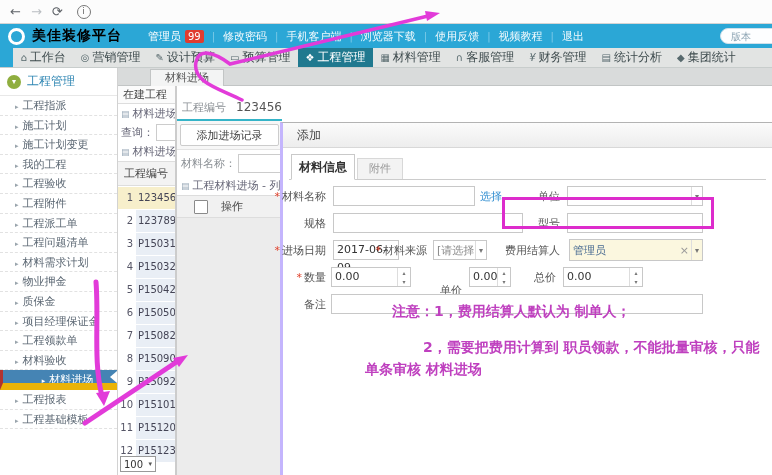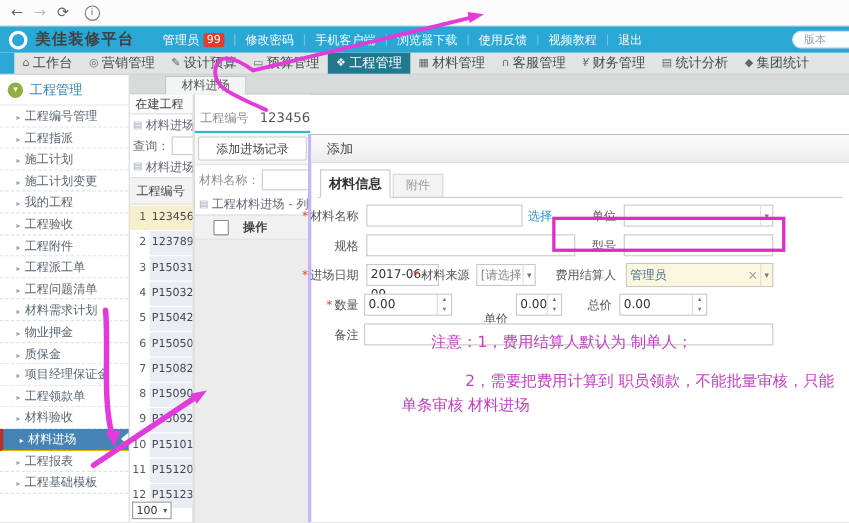--- a/index.html
+++ b/index.html
@@ -7,21 +7,21 @@
     font-family:"DejaVu Sans","Liberation Sans",sans-serif;}
   
   .browser{position:absolute;left:0;top:0;width:100%;height:24px;background:#fcfcfc;border-bottom:1px solid #d4d4d4;display:flex;align-items:center;box-sizing:border-box;}
   .bicon{font-size:13px;color:#5f6368;margin-left:10px;cursor:pointer;}
   .bicon.dim{color:#b9bdc1;}
   .infoicon{margin-left:14px;width:12px;height:12px;border:1px solid #777;border-radius:50%;font-size:8px;line-height:12px;text-align:center;color:#555;flex:none;}
   .url{margin-left:6px;font-size:11px;color:#333;letter-spacing:.2px;white-space:nowrap;}
   
   .topbar{position:absolute;left:0;top:24px;width:100%;height:24px;background:#2ba7d6;display:flex;align-items:center;}
   .logo{width:11px;height:11px;border:3px solid #fff;border-radius:50%;margin-left:8px;flex:none;}
-  .brand{color:#404040;font-size:14px;font-weight:bold;margin-left:7px;letter-spacing:1px;white-space:nowrap;}
+  .brand{color:#000000;font-size:14px;font-weight:bold;margin-left:7px;letter-spacing:1px;white-space:nowrap;}
   .userarea{display:flex;align-items:center;margin-left:26px;color:#eaf6fc;font-size:11px;white-space:nowrap;}
   .uname{color:#fff;cursor:pointer;}
   .badge{background:#e03c2f;color:#fff;font-size:10px;padding:0 3px;border-radius:2px;margin-left:4px;line-height:13px;cursor:pointer;}
   .sep{margin:0 8px;color:#7fcbe8;font-size:10px;}
   .tlink{color:#f2fafd;cursor:pointer;}
   .verpill{position:absolute;right:-18px;top:4px;width:70px;height:16px;background:#fdfeff;border:1px solid #cfe0ea;border-radius:9px;font-size:10px;color:#8fa6b5;padding-left:10px;line-height:15px;box-sizing:border-box;cursor:pointer;}
   
   .nav{position:absolute;left:0;top:48px;width:100%;height:20px;background:#e2e4e3;border-bottom:1px solid #c8cdcc;display:flex;font-size:12px;color:#3d4a4d;box-sizing:border-box;}
   .navstub{width:13px;background:#2ba7d6;height:19px;flex:none;}
   .navitem{padding:0 7.5px;line-height:19px;display:flex;align-items:center;cursor:pointer;white-space:nowrap;}
@@ -32,21 +32,21 @@
   
   .tabstrip{position:absolute;left:118px;top:68px;right:0;height:18px;background:#d9dbdb;border-bottom:1px solid #c2c5c5;box-sizing:border-box;}
   .ctab{position:absolute;left:32px;top:1px;height:17px;background:#f3f4f4;border:1px solid #c2c5c5;border-bottom:none;font-size:11px;color:#555;line-height:16px;padding:0 14px;box-sizing:border-box;cursor:pointer;white-space:nowrap;}
   
   .sidebar{position:absolute;left:0;top:68px;width:118px;bottom:0;background:#fff;border-right:1px solid #d2d2d2;box-sizing:border-box;}
   .sbheader{display:flex;align-items:center;height:27px;border-bottom:1px solid #e8e8e8;cursor:pointer;}
   .sbcircle{width:14px;height:14px;background:#8fae3f;border-radius:50%;color:#fff;font-size:8px;text-align:center;line-height:14px;margin-left:7px;flex:none;}
   .sbtitle{color:#2f86b3;font-size:12px;margin-left:6px;white-space:nowrap;}
   .srow{position:relative;height:19.6px;line-height:19.6px;font-size:11px;color:#5a6672;border-bottom:1px dashed #e2e2e2;padding-left:15px;white-space:nowrap;overflow:hidden;cursor:pointer;box-sizing:border-box;}
   .mk{color:#9aa5ad;font-size:7px;margin-right:4px;}
-  .srow.active{background:#4584b4;color:#fff;border-left:3px solid #b03330;border-bottom:1px solid #eab308;}
+  .srow.active{background:#4584b4;color:#fff;border-left:3px solid #b03330;border-bottom:7px solid #eab308;text-align:center;}
   .srow.active .mk{color:#fff;}
   .srow.active::after{content:"";position:absolute;right:0;top:50%;margin-top:-6px;border-top:6px solid transparent;border-bottom:6px solid transparent;border-right:7px solid #fff;}
   
   .plist{position:absolute;left:118px;top:86px;width:58px;bottom:0;background:#fff;border-right:1px solid #ccc;box-sizing:border-box;}
   .ptab{height:17px;line-height:17px;background:#fbfbfb;border-bottom:1px solid #ddd;font-size:11px;color:#444;padding-left:5px;white-space:nowrap;overflow:hidden;cursor:pointer;}
   .prowbar,.psearch{height:19px;font-size:11px;color:#667;padding-left:3px;display:flex;align-items:center;white-space:nowrap;overflow:hidden;}
   .picon{color:#9aaab8;font-size:9px;margin-right:3px;flex:none;}
   .pinput{width:18px;height:13px;border:1px solid #ccc;margin-left:2px;flex:none;}
   .phead{height:25px;line-height:24px;background:#f3f3f3;border-top:1px solid #ddd;border-bottom:1px solid #ddd;font-size:11px;color:#444;padding-left:6px;white-space:nowrap;overflow:hidden;box-sizing:border-box;cursor:pointer;}
   .prows{padding-top:1px;}
@@ -63,21 +63,21 @@
   .mlab{font-size:11px;color:#8a8f94;}
   .mval{font-size:12px;color:#555;margin-left:5px;}
   .tealline{position:absolute;left:0;top:33px;width:100%;height:2px;background:#35b4c8;}
   .btnstrip{position:absolute;left:0;top:35px;width:100%;height:28px;background:#f7f7f7;border-bottom:1px solid #e3e3e3;}
   .addbtn{position:absolute;left:3px;top:3px;width:99px;height:22px;background:#fff;border:1px solid #ccc;border-radius:2px;font-size:11px;color:#444;font-family:inherit;cursor:pointer;}
   .mmat{position:absolute;left:4px;top:68px;font-size:11px;color:#8a8f94;white-space:nowrap;display:flex;align-items:center;}
   .minput{width:42px;height:15px;border:1px solid #ccc;margin-left:2px;flex:none;}
   .mtitle{position:absolute;left:4px;top:92px;font-size:11px;color:#667;white-space:nowrap;overflow:hidden;width:100px;display:flex;align-items:center;}
   .mgrid{position:absolute;left:0;top:109px;width:100%;height:23px;background:#f1f1f1;border-top:1px solid #ddd;border-bottom:1px solid #ddd;box-sizing:border-box;}
   .chk{position:absolute;left:17px;top:4px;width:12px;height:12px;border:1px solid #8a8a8a;background:#fff;border-radius:1px;cursor:pointer;}
-  .ophead{position:absolute;left:44px;top:3px;font-size:11px;color:#444;font-weight:bold;}
+  .ophead{position:absolute;left:44px;top:3px;font-size:11px;color:#444;}
   .mempty{position:absolute;left:0;top:132px;width:100%;bottom:0;background:#ececec;}
   
   .dialog{position:absolute;left:280px;top:86px;right:0;bottom:0;background:#fff;border-left:3px solid #c4b5fd;border-top:1px solid #b3b3b3;box-sizing:border-box;margin-top:36px;}
   .dhead{position:absolute;left:0;top:0;width:100%;height:25px;background:linear-gradient(#fbfbfb,#ededed);border-bottom:1px solid #d8d8d8;font-size:12px;color:#444;line-height:24px;padding-left:14px;box-sizing:border-box;cursor:move;}
   .dtab{position:absolute;left:8px;top:31px;width:64px;height:26px;background:#fff;border:1px solid #c9c9c9;border-bottom:1px solid #fff;z-index:2;font-size:12px;font-weight:bold;color:#333;text-align:center;line-height:24px;box-sizing:border-box;cursor:pointer;}
   .dtab2{position:absolute;left:74px;top:35px;width:46px;height:22px;background:#f3f3f3;border:1px solid #d8d8d8;font-size:11px;color:#999;text-align:center;line-height:20px;box-sizing:border-box;cursor:pointer;}
   .dtabline{position:absolute;left:6px;top:56px;right:6px;height:1px;background:#ccc;}
   .flabel{position:absolute;font-size:11px;color:#555;white-space:nowrap;}
   .req{color:#e0402a;font-style:normal;margin-right:2px;}
   .finput{position:absolute;height:20px;border:1px solid #c8c8c8;background:#fff;font-size:11px;color:#333;box-sizing:border-box;padding:0 3px;font-family:inherit;}
@@ -90,21 +90,21 @@
   .fcombo.settler{background:#fbf7df;}
   .fcombo.settler .cval{color:#4a6c92;}
   .xicon{font-size:11px;color:#999;padding:0 2px;flex:none;cursor:pointer;}
   .fspin{position:absolute;height:20px;border:1px solid #c8c8c8;background:#fff;box-sizing:border-box;display:flex;}
   .sval{flex:1;font-size:11px;color:#333;line-height:18px;padding-left:3px;overflow:hidden;}
   .spinbtns{width:12px;border-left:1px solid #ddd;display:flex;flex-direction:column;cursor:pointer;}
   .spinbtns i{flex:1;font-style:normal;font-size:6px;color:#777;text-align:center;line-height:9px;}
   
   .hl-rect{position:absolute;left:502px;top:197px;width:212px;height:32px;border:3px solid #dd2ccc;box-sizing:border-box;z-index:40;pointer-events:none;}
   .note{position:absolute;left:365px;top:300px;width:400px;font-size:14px;color:#bf40bf;z-index:35;line-height:22px;}
-  .note p{margin:0;}
+  .note p{margin:0;font-weight:bold;}
   .note p.p1{text-indent:27px;margin-bottom:14px;}
   .note p.p2{text-indent:58px;}
   .arrows{position:absolute;left:0;top:0;z-index:50;pointer-events:none;}
 </style>
 </head>
 <body>
 
 <div id="screen">
 
   <div class="browser">
@@ -182,21 +182,20 @@
 
   <div class="tabstrip">
     <span class="ctab">材料进场</span>
   </div>
 
   <div class="sidebar">
     <div class="sbheader">
       <span class="sbcircle">▾</span>
       <span class="sbtitle">工程管理</span>
     </div>
-    <div class="srow"><span class="mk">▸</span><span>工程编号管理</span></div>
     <div class="srow"><span class="mk">▸</span><span>工程指派</span></div>
     <div class="srow"><span class="mk">▸</span><span>施工计划</span></div>
     <div class="srow"><span class="mk">▸</span><span>施工计划变更</span></div>
     <div class="srow"><span class="mk">▸</span><span>我的工程</span></div>
     <div class="srow"><span class="mk">▸</span><span>工程验收</span></div>
     <div class="srow"><span class="mk">▸</span><span>工程附件</span></div>
     <div class="srow"><span class="mk">▸</span><span>工程派工单</span></div>
     <div class="srow"><span class="mk">▸</span><span>工程问题清单</span></div>
     <div class="srow"><span class="mk">▸</span><span>材料需求计划</span></div>
     <div class="srow"><span class="mk">▸</span><span>物业押金</span></div>

